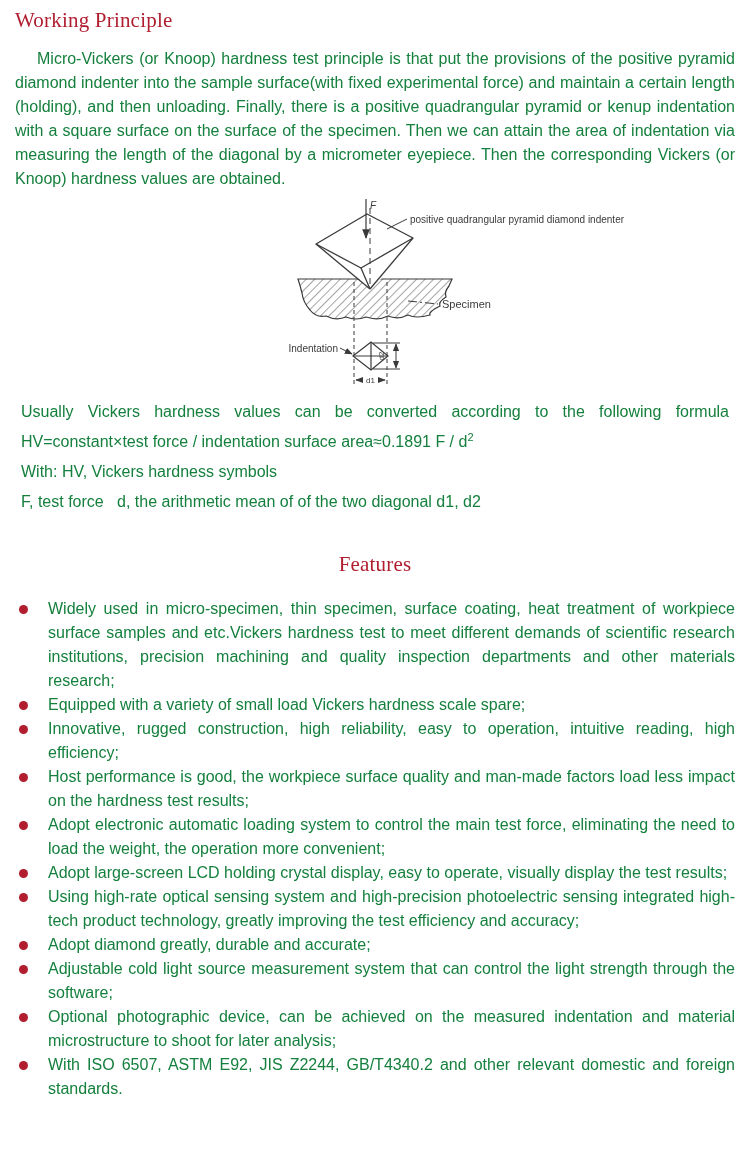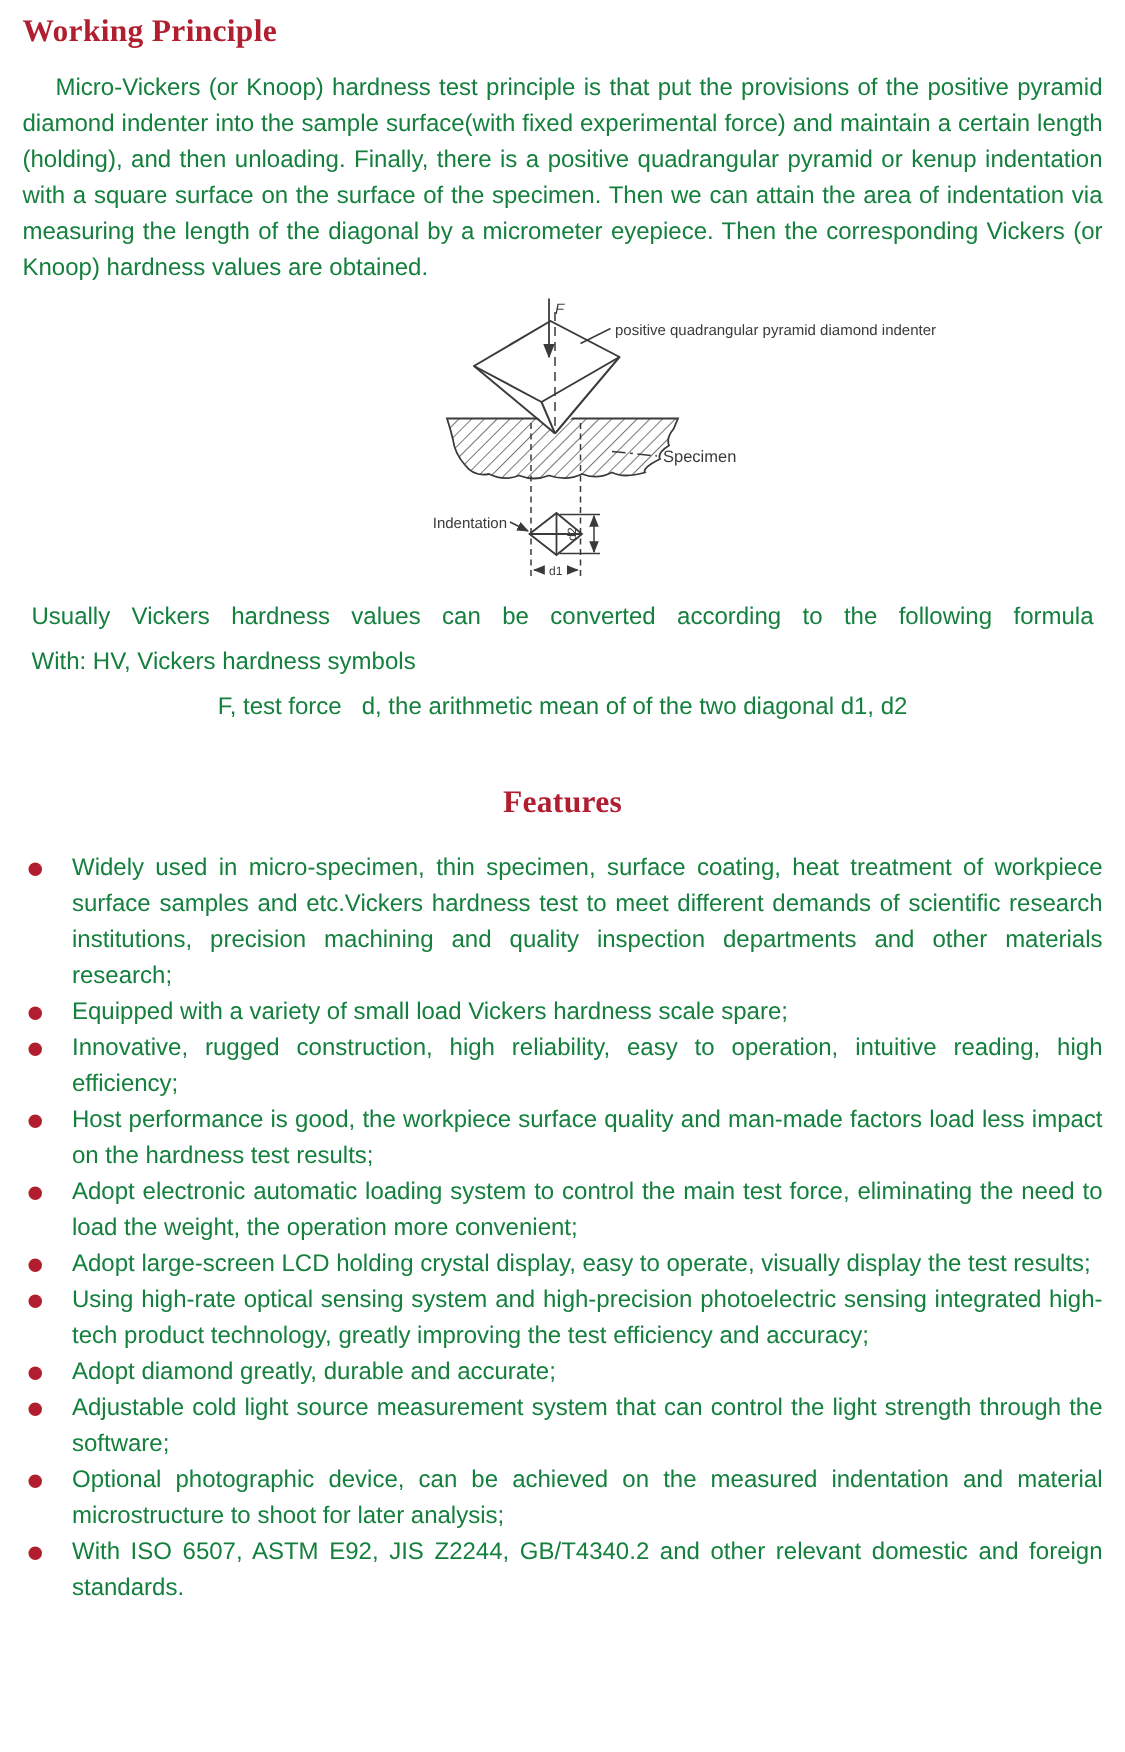--- a/index.html
+++ b/index.html
@@ -6,21 +6,21 @@
   body{
     width:750px;height:1168px;
     background:#ffffff;
     font-family:"Liberation Sans","DejaVu Sans",sans-serif;
     color:#5a5a5a;
     overflow:hidden;
   }
   .page{padding:8px 15px 0 15px;width:720px;}
   .section-title{
     font-family:"Liberation Serif","DejaVu Serif",serif;
-    font-weight:bold;
+    font-weight:normal;
     font-size:21px;
     color:#b01e2f;
     margin:0 0 14px 0;
     letter-spacing:0.2px;
   }
   .section-title.features{margin:38px 0 20px 0;text-align:center;}
   .body-text{
     font-size:16px;
     line-height:24px;
     color:#15803d;
@@ -30,21 +30,21 @@
     text-align:justify;
     text-indent:22px;
   }
   .diagram-wrap{
     margin:5px 0 4px 255px;
     width:360px;height:198px;
   }
   .formula-block{margin-top:6px;}
   .formula-line{margin:6px;}
   .force-justify{text-align:justify;text-align-last:justify;}
-  .prewrap{white-space:pre-wrap;text-align:center;}
+  .prewrap{white-space:pre-wrap;}
   sup{font-size:11px;line-height:0;}
   ul.features-list{
     list-style:none;
     margin:0;padding:0;
   }
   ul.features-list li{
     position:relative;
     padding-left:33px;
     text-align:justify;
     margin:0;
@@ -117,20 +117,21 @@
       <text x="114" y="160" font-size="8" text-anchor="middle" transform="rotate(-90 114 160)" font-family="Liberation Serif, serif">d2</text>
 
       <line x1="93" y1="184" x2="86" y2="184" stroke="#3a3a3a" stroke-width="1" marker-end="url(#arr)"></line>
       <line x1="108" y1="184" x2="115" y2="184" stroke="#3a3a3a" stroke-width="1" marker-end="url(#arr)"></line>
       <text x="100.5" y="187" font-size="8" text-anchor="middle" font-family="Liberation Serif, serif">d1</text>
     </svg>
   </div>
 
   <div class="formula-block body-text">
     <p class="formula-line force-justify">Usually Vickers hardness values can be converted according to the following formula</p>
+    <p class="formula-line"><span>HV=constant×test force / indentation surface area≈0.1891 F / d</span><sup>2</sup></p>
     <p class="formula-line">With: HV, Vickers hardness symbols</p>
     <p class="formula-line prewrap">F, test force   d, the arithmetic mean of of the two diagonal d1, d2</p>
   </div>
 
   <h2 class="section-title features">Features</h2>
 
   <ul class="features-list body-text">
     <li><span class="bullet-dot"></span><span>Widely used in micro-specimen, thin specimen, surface coating, heat treatment of workpiece surface samples and etc.Vickers hardness test to meet different demands of scientific research institutions, precision machining and quality inspection departments and other materials research;</span></li>
     <li><span class="bullet-dot"></span><span>Equipped with a variety of small load Vickers hardness scale spare;</span></li>
     <li><span class="bullet-dot"></span><span>Innovative, rugged construction, high reliability, easy to operation, intuitive reading, high efficiency;</span></li>

